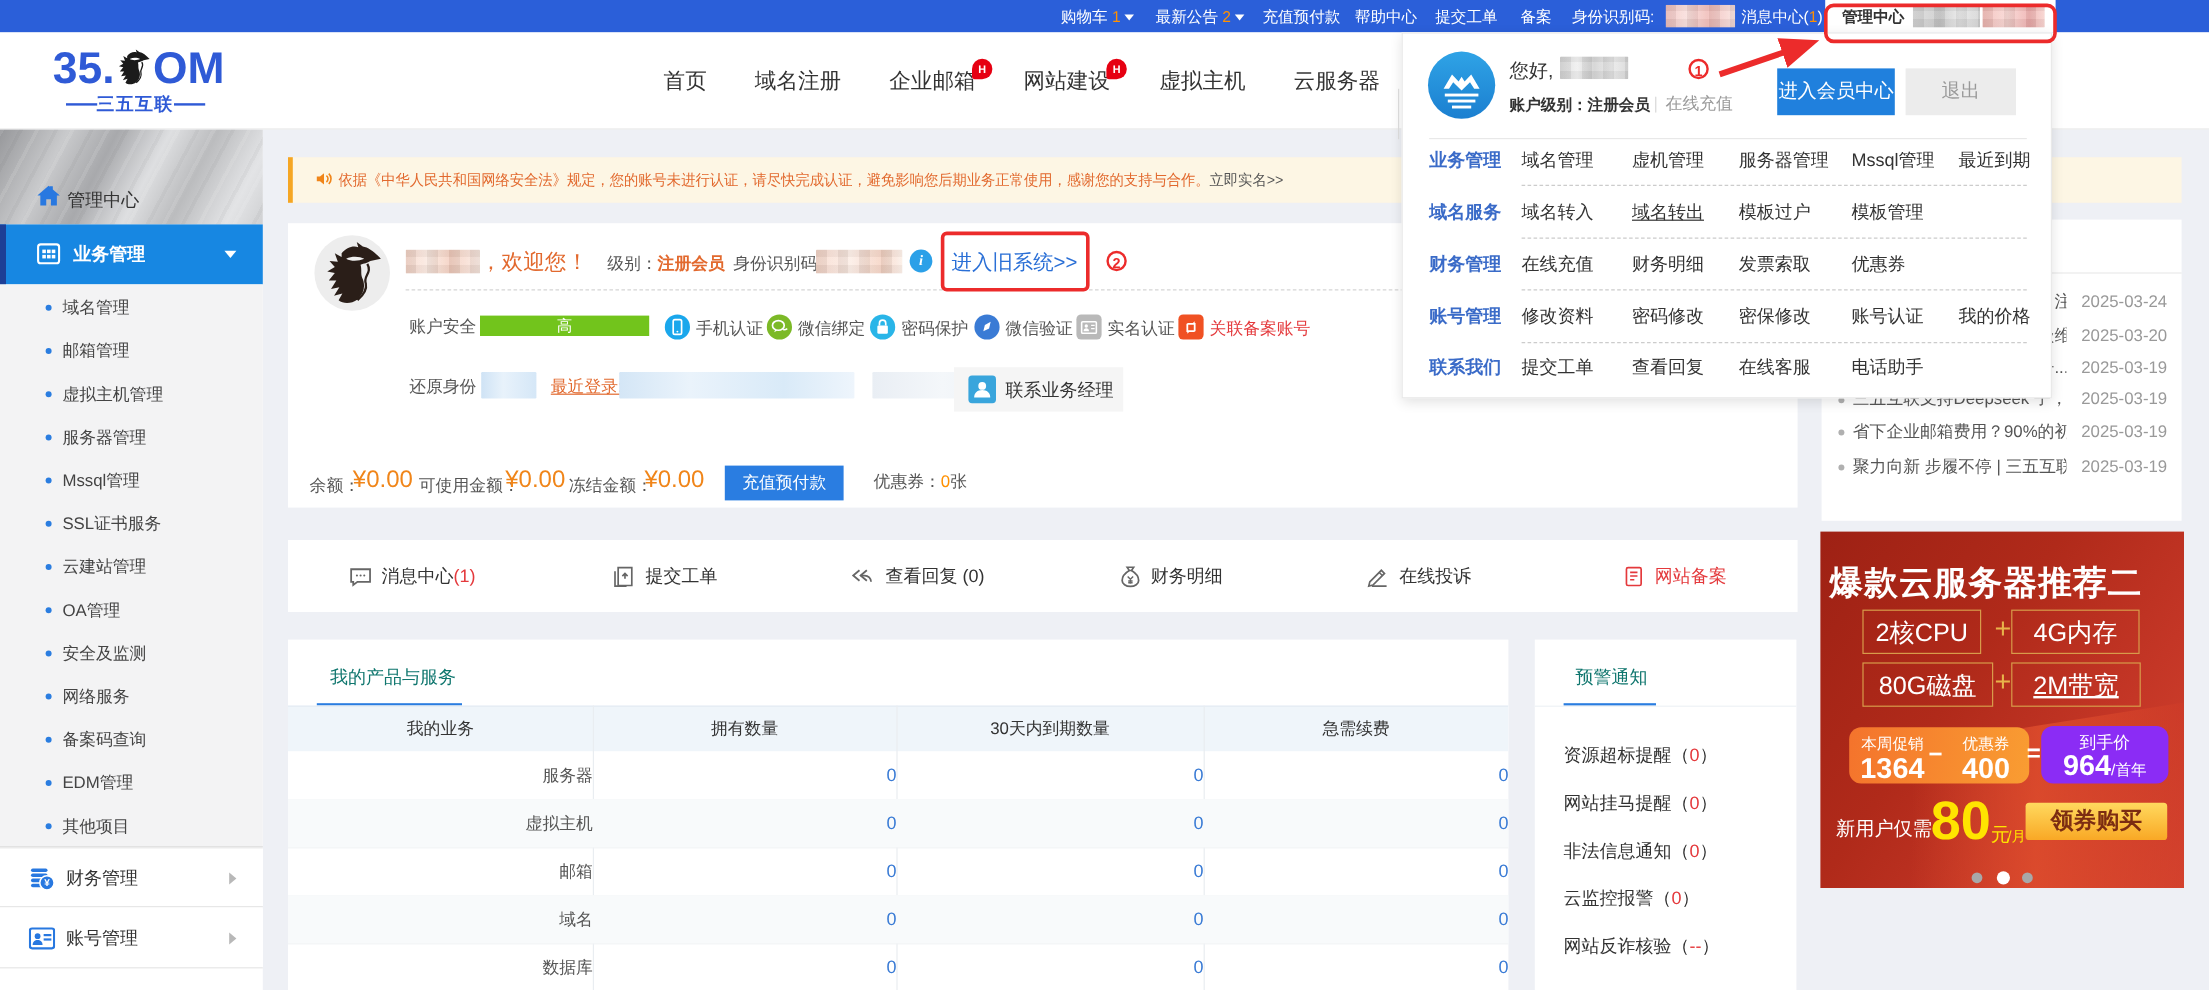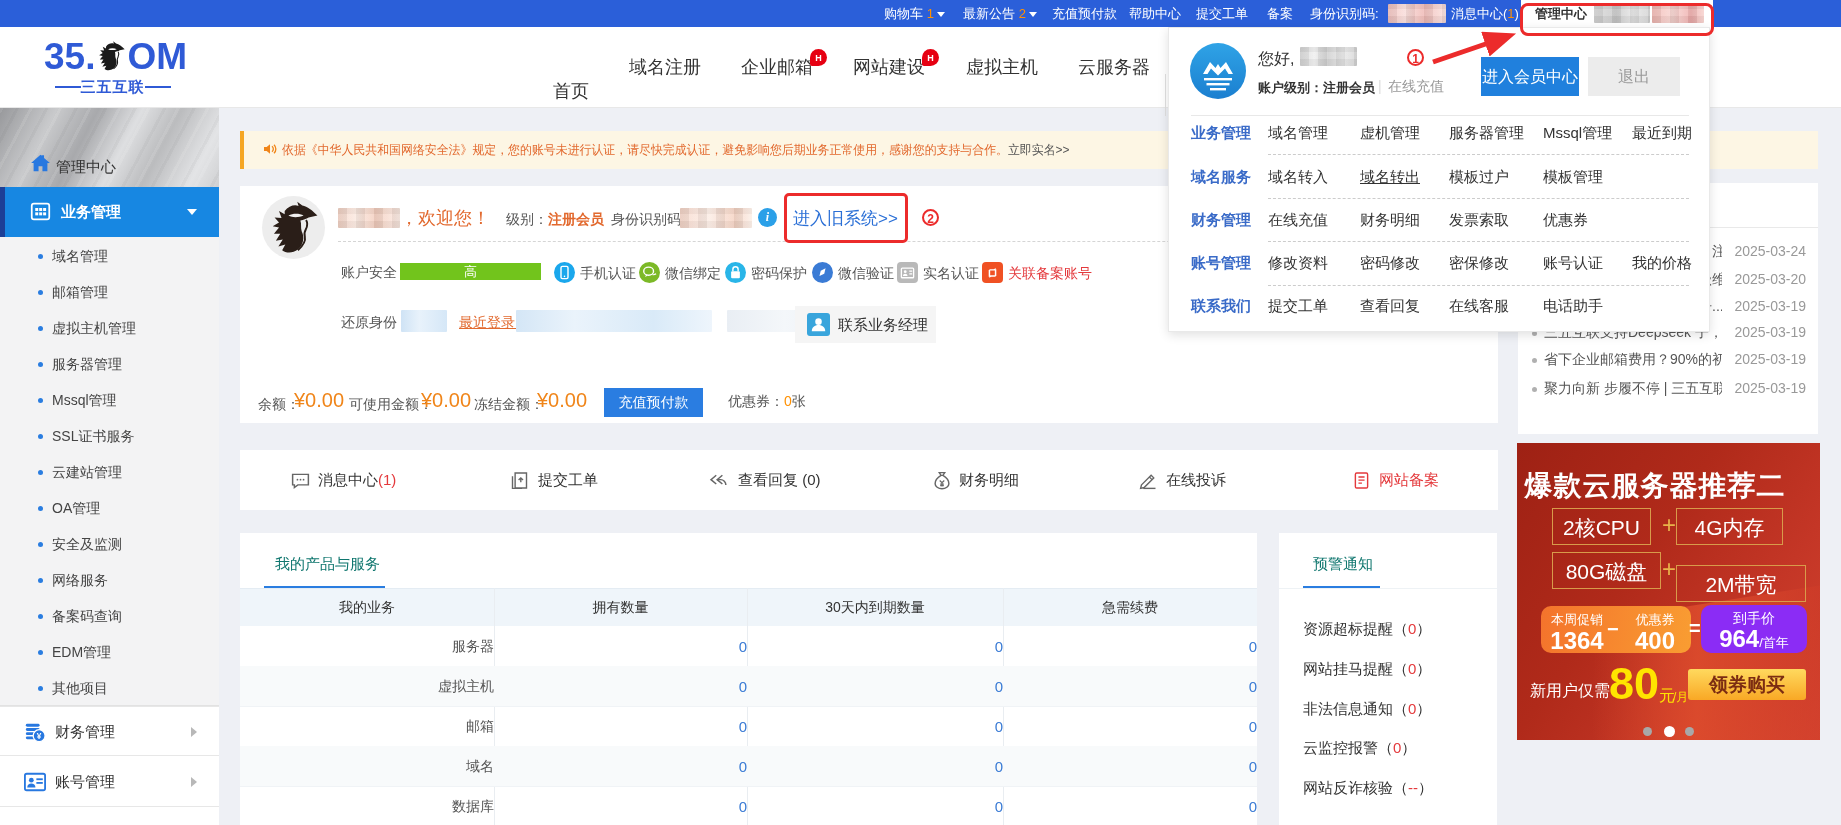--- a/index.html
+++ b/index.html
@@ -92,21 +92,21 @@
   <div id="logo">
     <div class="l1">35.<svg width="36" height="36" viewBox="0 0 100 100" style="vertical-align:-5px;margin:0 -2px;">
             <path fill="#1b1b1b" d="M36 24 C42 16 52 13 58 16 L56 9 L64 15 C72 16 80 23 88 31 L74 34 C70 37 66 37 61 39 C63 45 61 50 63 56 C68 66 66 77 57 85 C49 91 38 91 32 86 L37 77 L26 80 L33 69 L22 71 L29 60 L19 60 L27 50 L17 48 L27 42 L20 34 L31 35 L27 24 L36 29 Z"></path>
             <path fill="none" stroke="#1b1b1b" stroke-width="3" d="M70 38 C77 50 64 54 68 64 C70 73 64 80 57 86"></path>
             <path fill="#fff" d="M42 31 C50 27 60 28 66 31 C59 34 49 35 42 31 Z"></path>
           </svg>OM</div>
     <div class="l2"><span style="display:inline-block;width:26px;height:2px;background:#2f5ad6;vertical-align:4px;"></span>三五互联<span style="display:inline-block;width:26px;height:2px;background:#2f5ad6;vertical-align:4px;"></span></div>
   </div>
 </div>
 <div id="nav">
-  <a style="left:553px;margin-top:24px;">首页</a>
+  <a style="left:553px;">首页</a>
   <a style="left:629px;">域名注册</a>
   <a style="left:741px;">企业邮箱</a>
       <div class="hot" style="left:810px;top:22px;">H</div>
   <a style="left:853px;">网站建设</a>
       <div class="hot" style="left:922px;top:22px;">H</div>
   <a style="left:966px;">虚拟主机</a>
   <a style="left:1078px;">云服务器</a>
   <div id="navdiv"></div>
 </div>
 
@@ -356,21 +356,21 @@
   <div class="ni" style="top:197px;"><span class="nt">聚力向新 步履不停 | 三五互联2...</span><span class="nd">2025-03-19</span></div>
 </div>
 
 <div class="card" id="promo" style="left:1517px;top:443px;width:303px;height:297px;background:linear-gradient(125deg,#9e2114 0%,#b02a1a 40%,#c43626 70%,#d44430 100%);overflow:hidden;">
   <div style="position:absolute;left:-50px;top:165px;width:440px;height:240px;background:linear-gradient(100deg,rgba(226,80,46,0) 30%,rgba(226,80,46,.75) 52%,rgba(210,60,40,.35) 78%);transform:rotate(-9deg);"></div>
   <div style="position:absolute;left:0;top:24px;width:276px;text-align:center;font-size:28px;font-weight:bold;color:#fff;letter-spacing:1px;">爆款云服务器推荐二</div>
   <div class="gbox" style="left:35px;top:65px;width:99px;">2核CPU</div>
   <div class="gbox" style="left:159px;top:65px;width:107px;">4G内存</div>
   <div style="position:absolute;left:145px;top:68px;color:#e8b34a;font-size:24px;">+</div>
   <div class="gbox" style="left:35px;top:109px;width:109px;">80G磁盘</div>
-  <div class="gbox" style="left:159px;top:122px;width:130px;">2M带宽</div>
+  <div class="gbox" style="left:159px;top:109px;width:108px;text-decoration:underline;">2M带宽</div>
   <div style="position:absolute;left:145px;top:112px;color:#e8b34a;font-size:24px;">+</div>
   <div style="position:absolute;left:24px;top:163px;width:150px;height:47px;border-radius:10px;background:linear-gradient(100deg,#f4732c,#f99d32);"></div>
   <div style="position:absolute;left:24px;top:163px;width:72px;text-align:center;color:#fff;">
         <div style="font-size:13px;margin-top:5px;">本周促销</div>
         <div style="font-size:24px;font-weight:bold;margin-top:-2px;">1364</div>
       </div>
   <div style="position:absolute;left:90px;top:175px;color:#fff;font-size:20px;font-weight:bold;">−</div>
   <div style="position:absolute;left:102px;top:163px;width:72px;text-align:center;color:#fff;">
         <div style="font-size:13px;margin-top:5px;">优惠券</div>
         <div style="font-size:24px;font-weight:bold;margin-top:-2px;">400</div>

